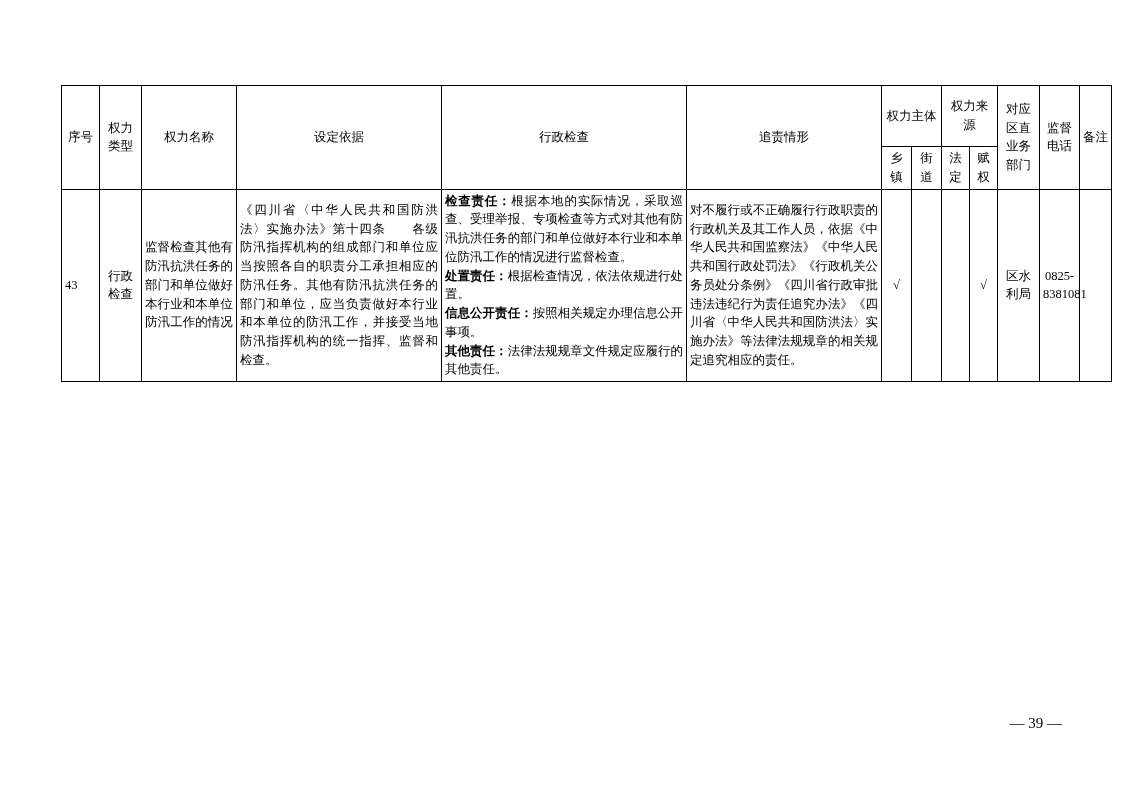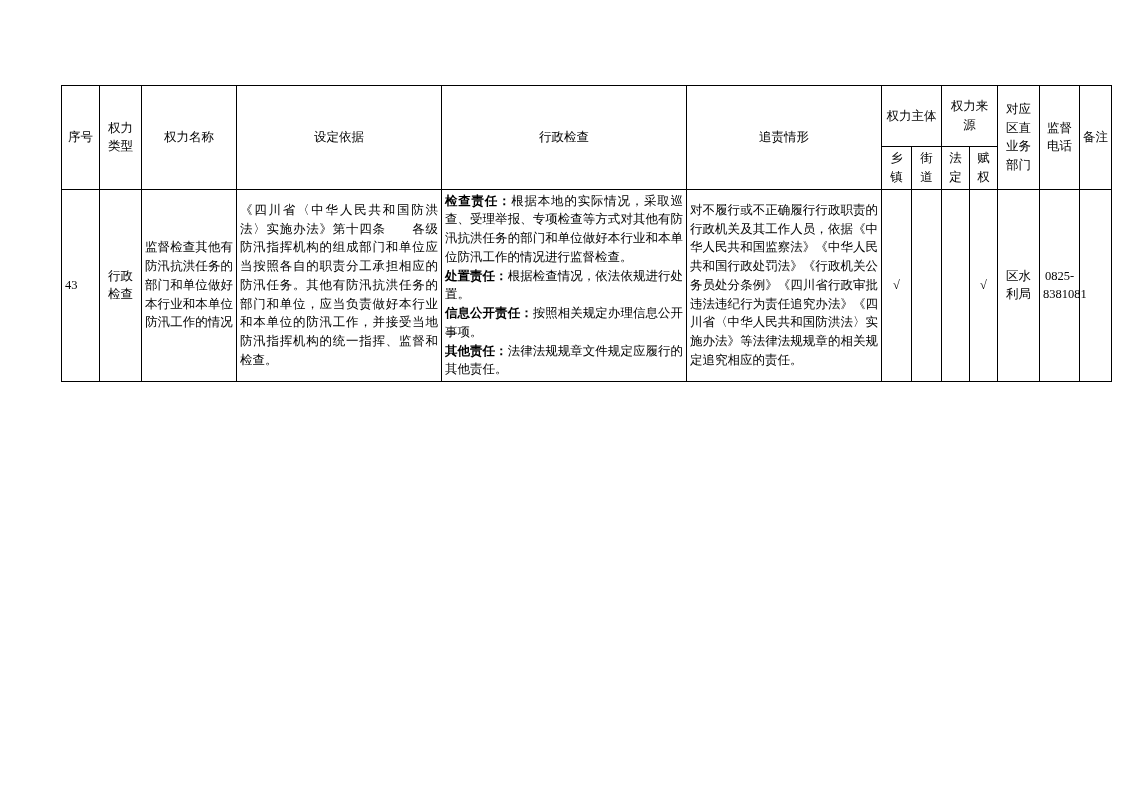--- a/index.html
+++ b/index.html
@@ -204,14 +204,15 @@
         <td class="c-check"></td>
         <td class="c-check"></td>
         <td class="c-check">√</td>
         <td class="c-dept">区水利局</td>
         <td class="c-phone">0825-8381081</td>
         <td class="c-remark"></td>
       </tr>
     </tbody>
   </table>
 
+  <div class="page-number">— 39 —</div>
 
 </div>
 
 </body></html>

